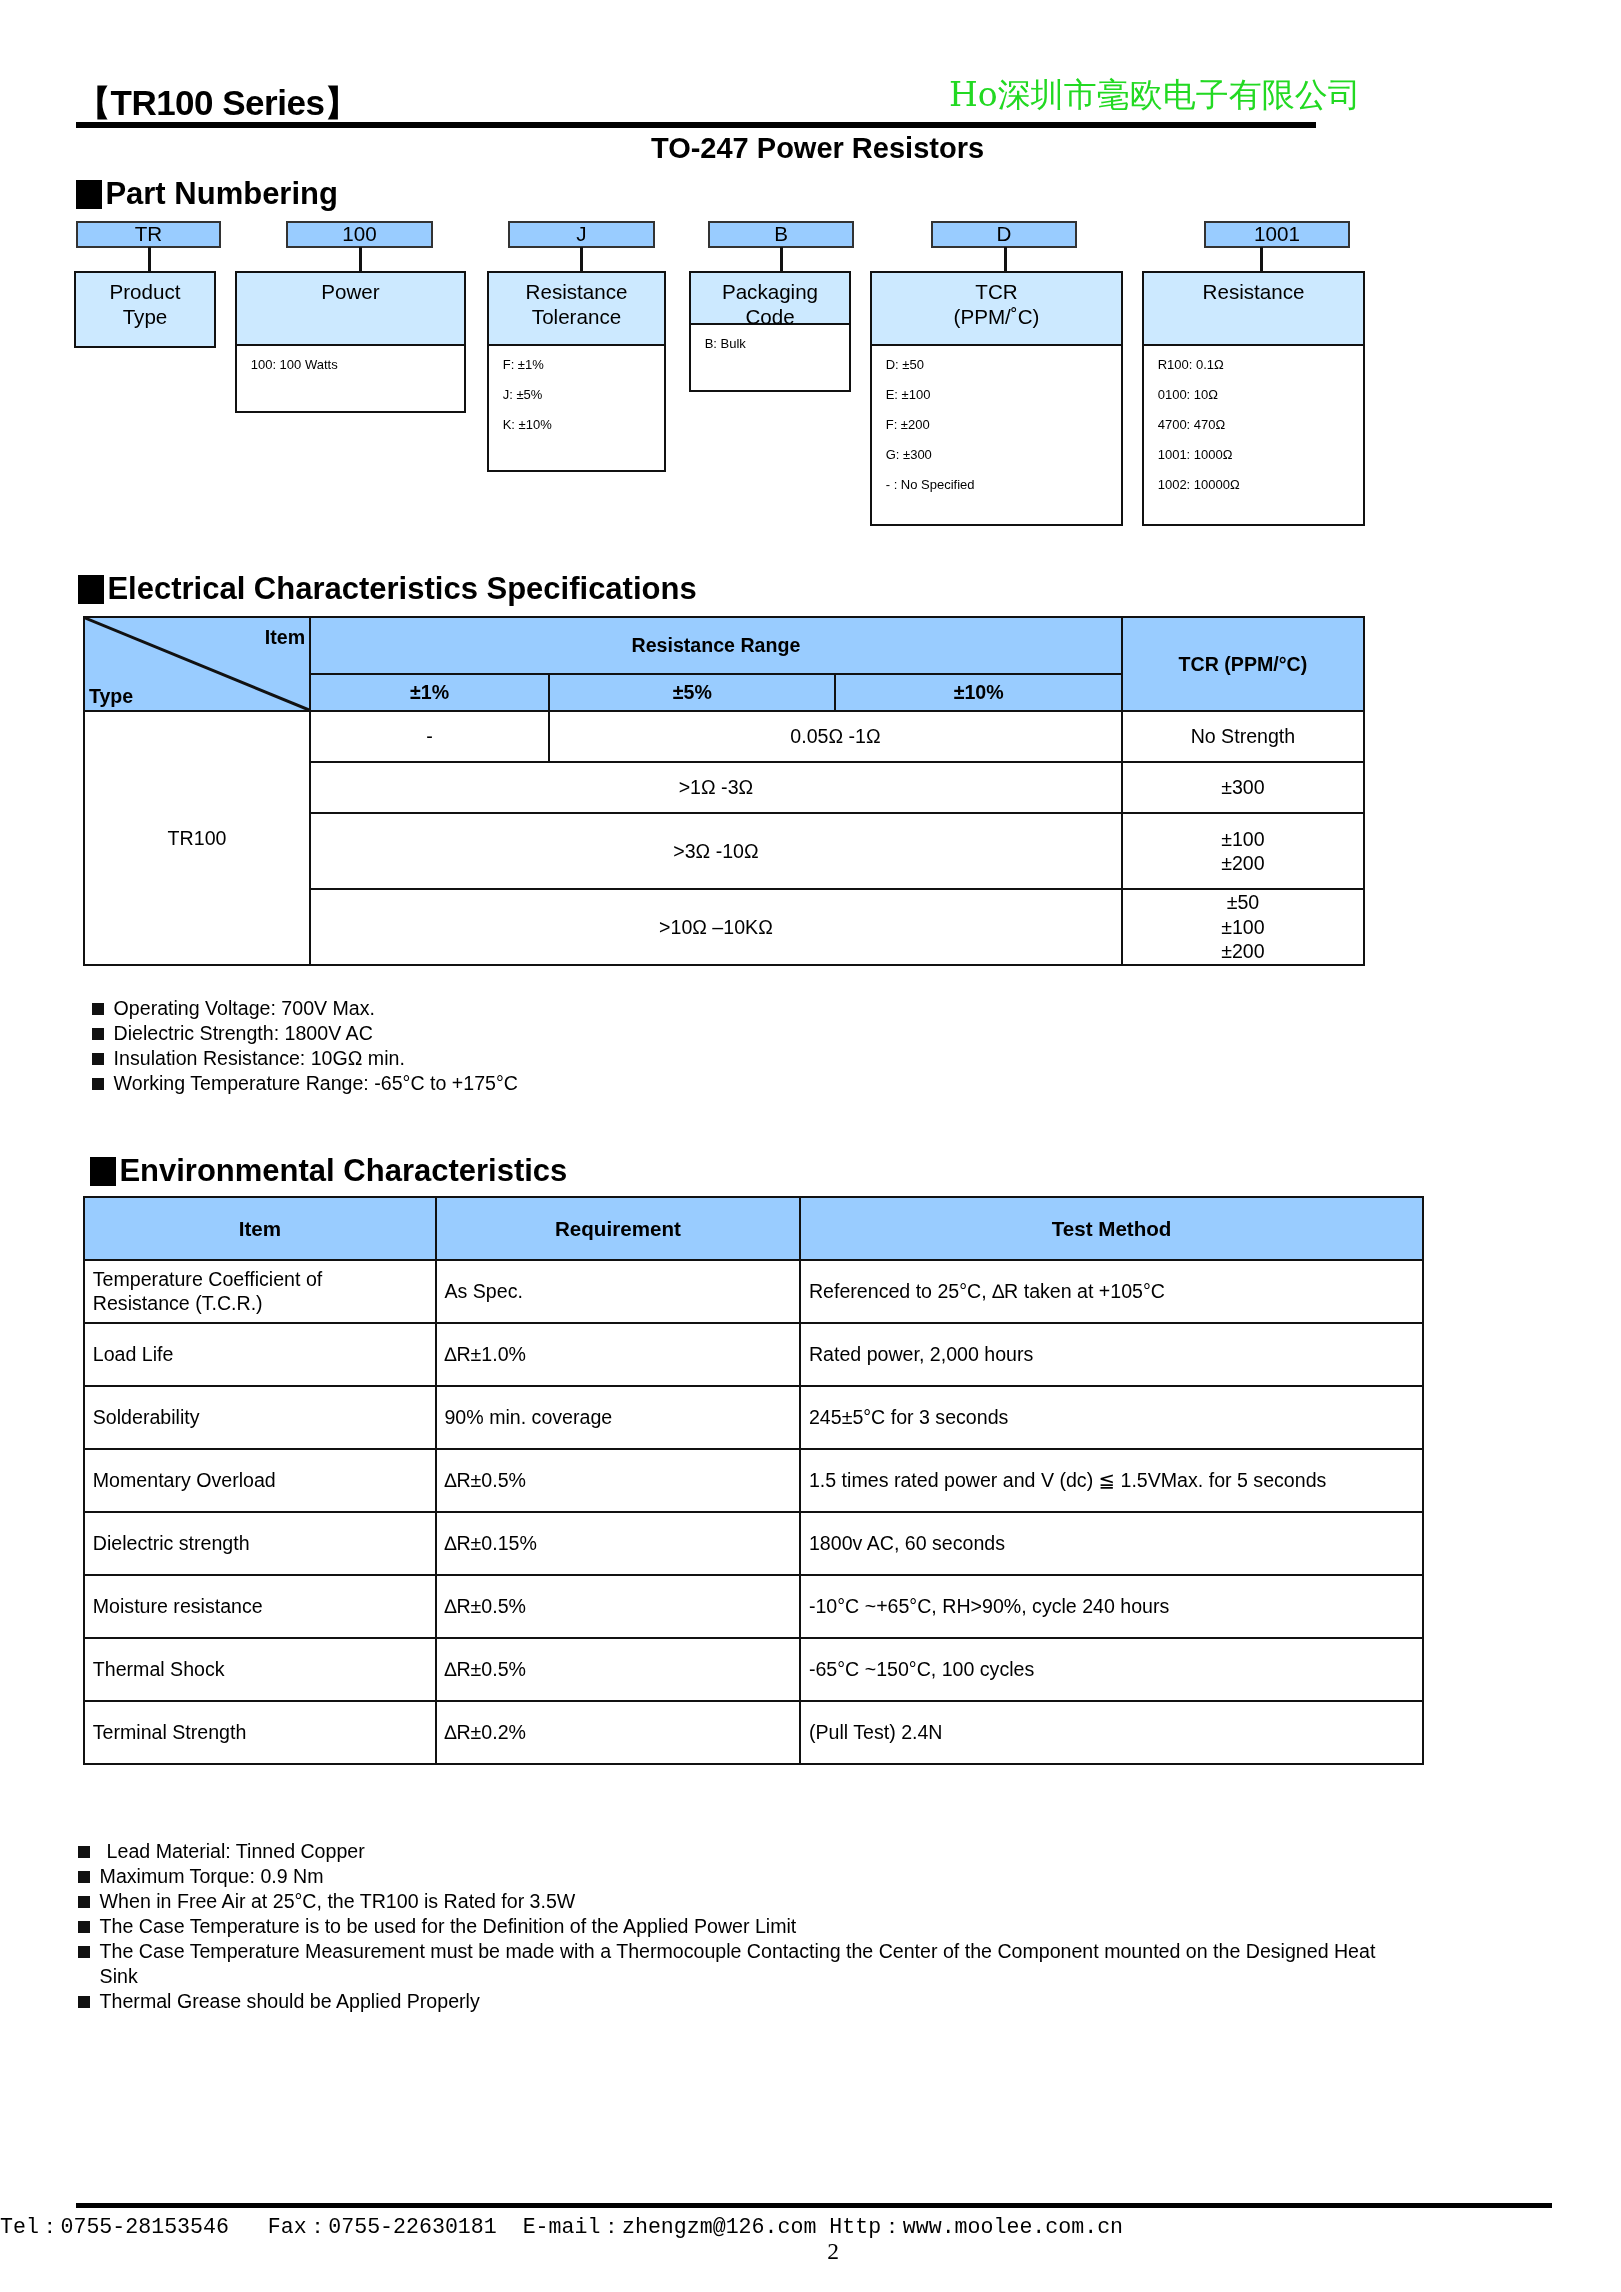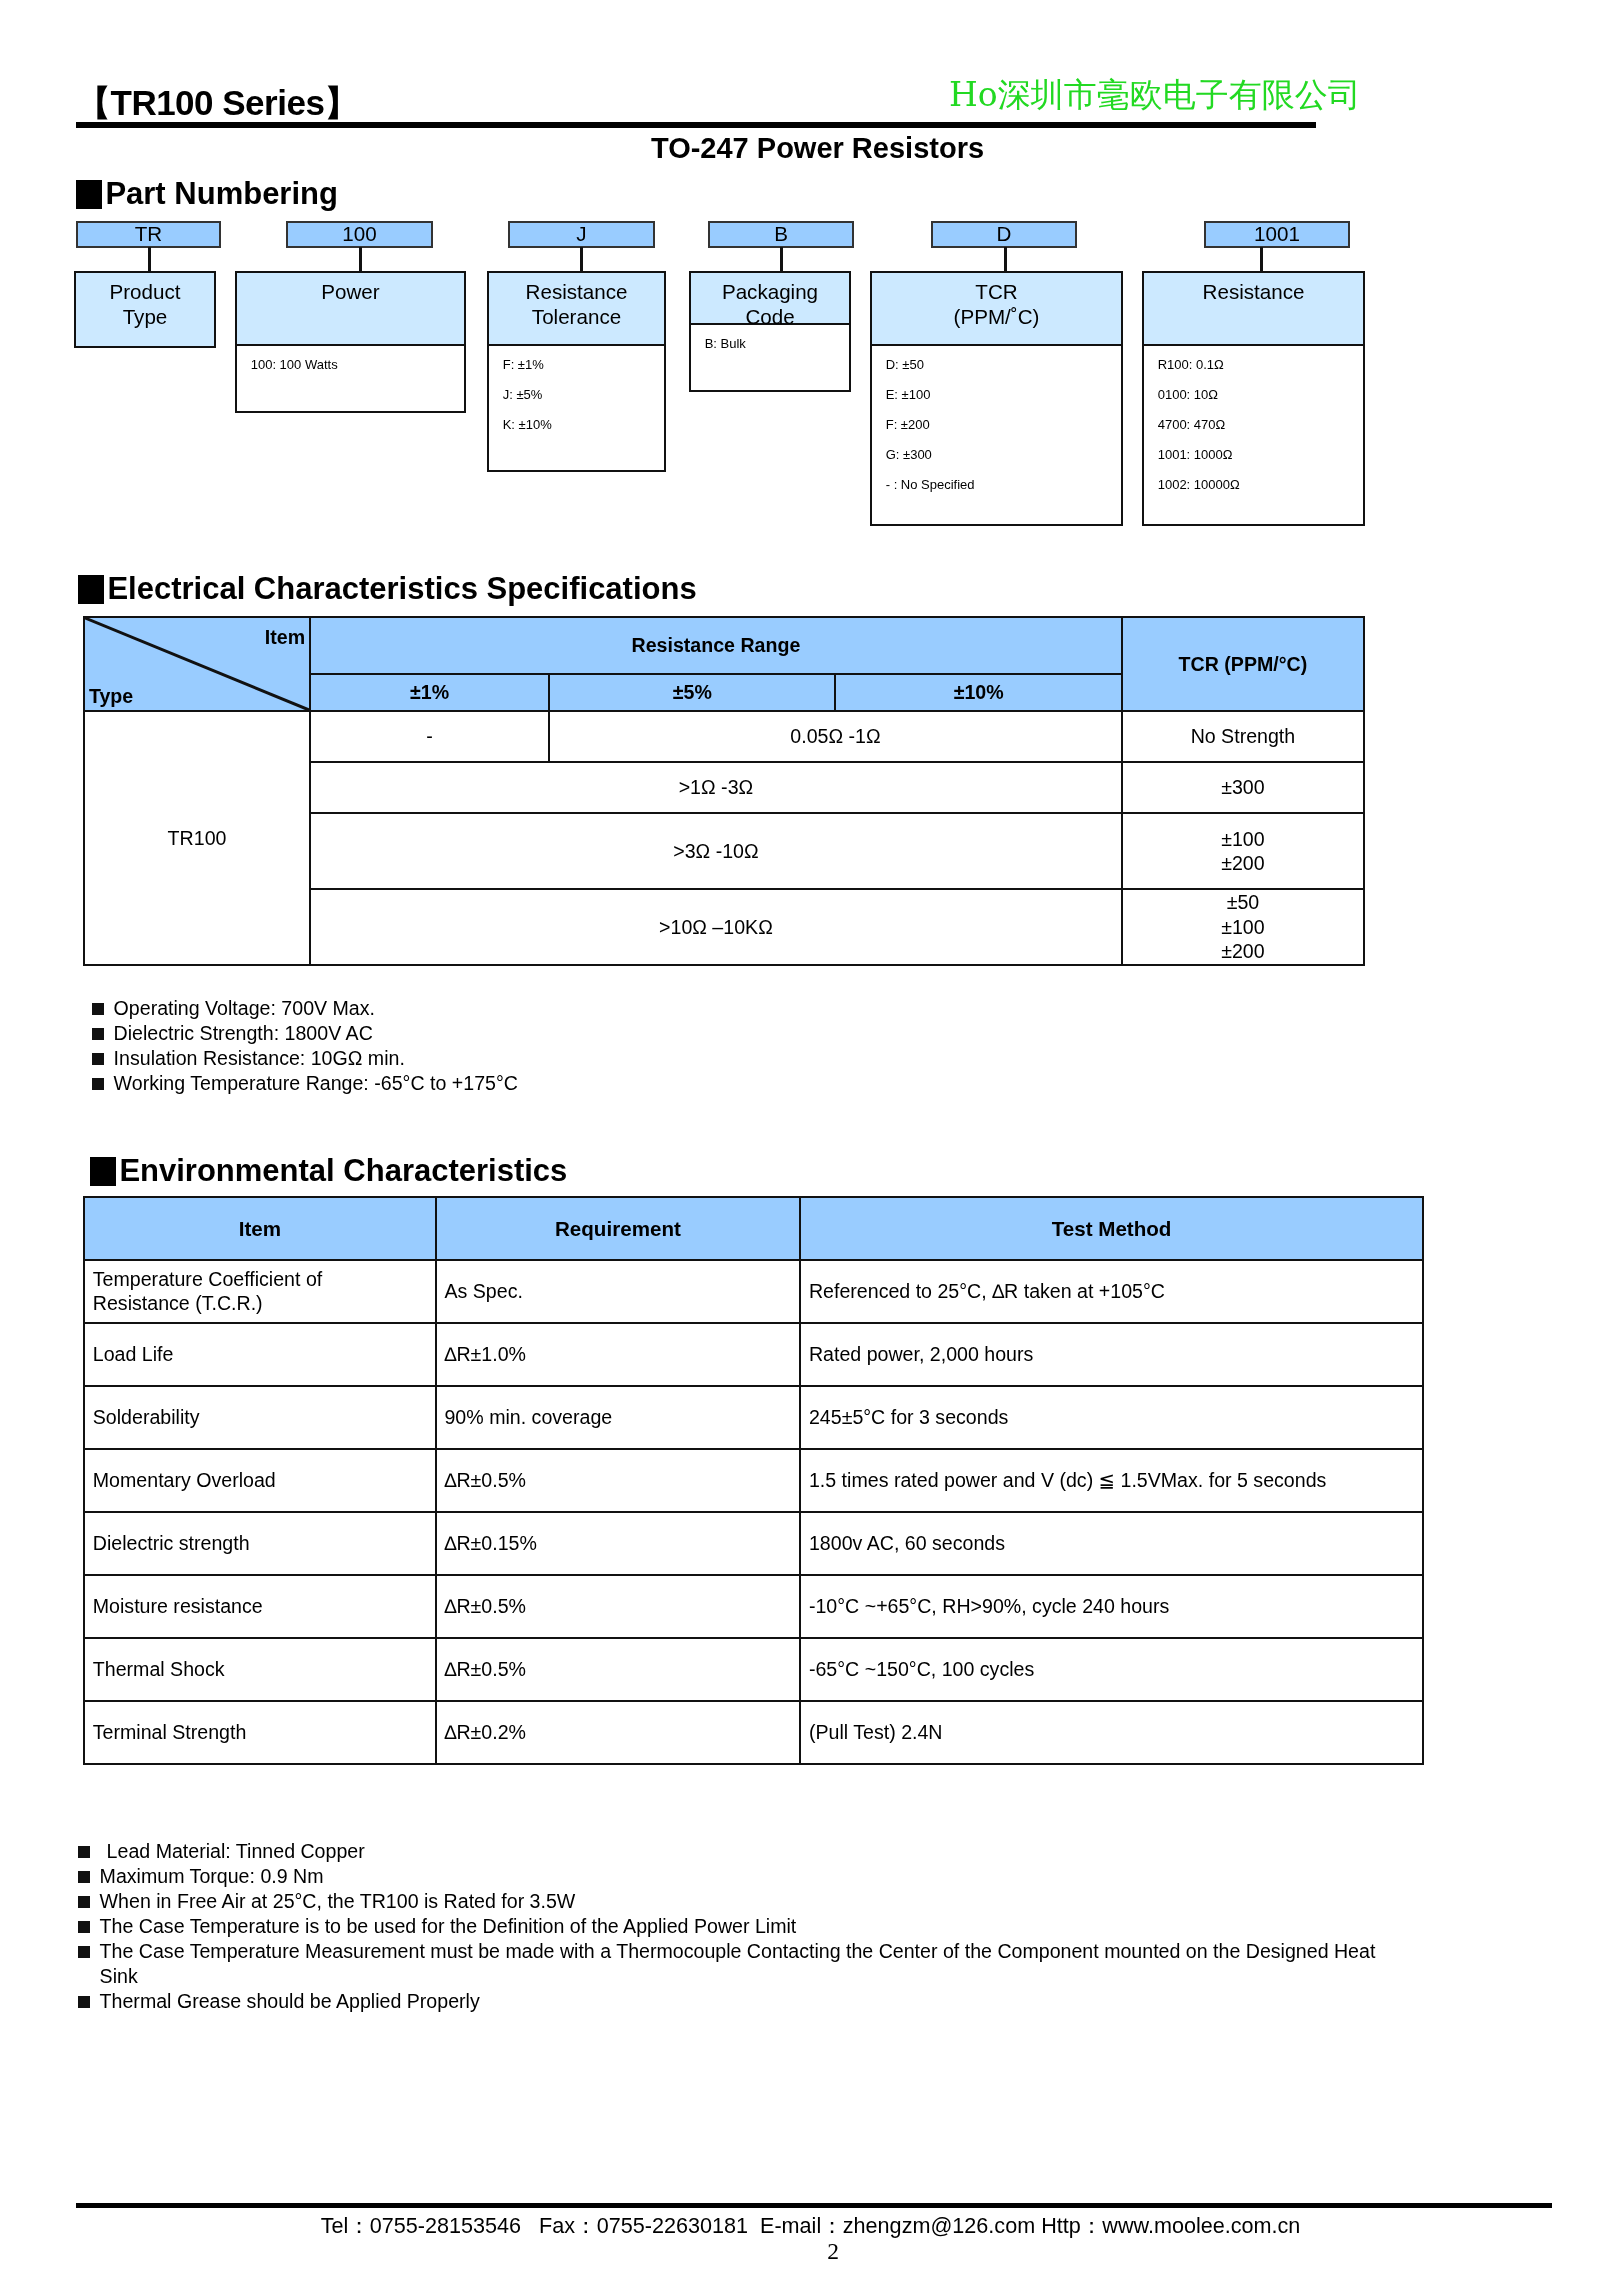--- a/index.html
+++ b/index.html
@@ -30,21 +30,21 @@
   .elec td { font-size:19.6px; text-align:center; }
   .elec th { font-size:19.6px; font-weight:bold; }
   .env th { font-size:20.6px; font-weight:bold; height:61px; text-align:center; }
   .env td { font-size:19.6px; height:61px; padding-left:7.8px; text-align:left; line-height:23.5px; }
 
   .bullets { font-size:19.6px; line-height:25px; }
   .bullets .b { display:flex; }
   .bullets .mk { display:inline-block; width:11.8px; height:11.8px; background:#111; margin:6.9px 9.8px 0 0; flex:none; }
 
   .footer-rule { left:76px; top:2203px; width:1476px; height:4.9px; background:#000; }
-  .footer-text { left:0; width:1621px; top:2211px; text-align:center; font-size:21.6px; }
+  .footer-text { left:0; width:1621px; top:2211px; font-size:21.6px;font-family:Liberation Mono, monospace; }
   .page-num { left:0; width:1666px; top:2238px; text-align:center; font-size:23.5px; font-family:"Liberation Serif", serif; }
 </style>
 </head>
 <body>
 
 <div class="abs series-title">【TR100 Series】</div>
 <div class="abs company">Ho深圳市毫欧电子有限公司</div>
 <div class="abs header-rule"></div>
 <div class="abs doc-title">TO-247 Power Resistors</div>
 

